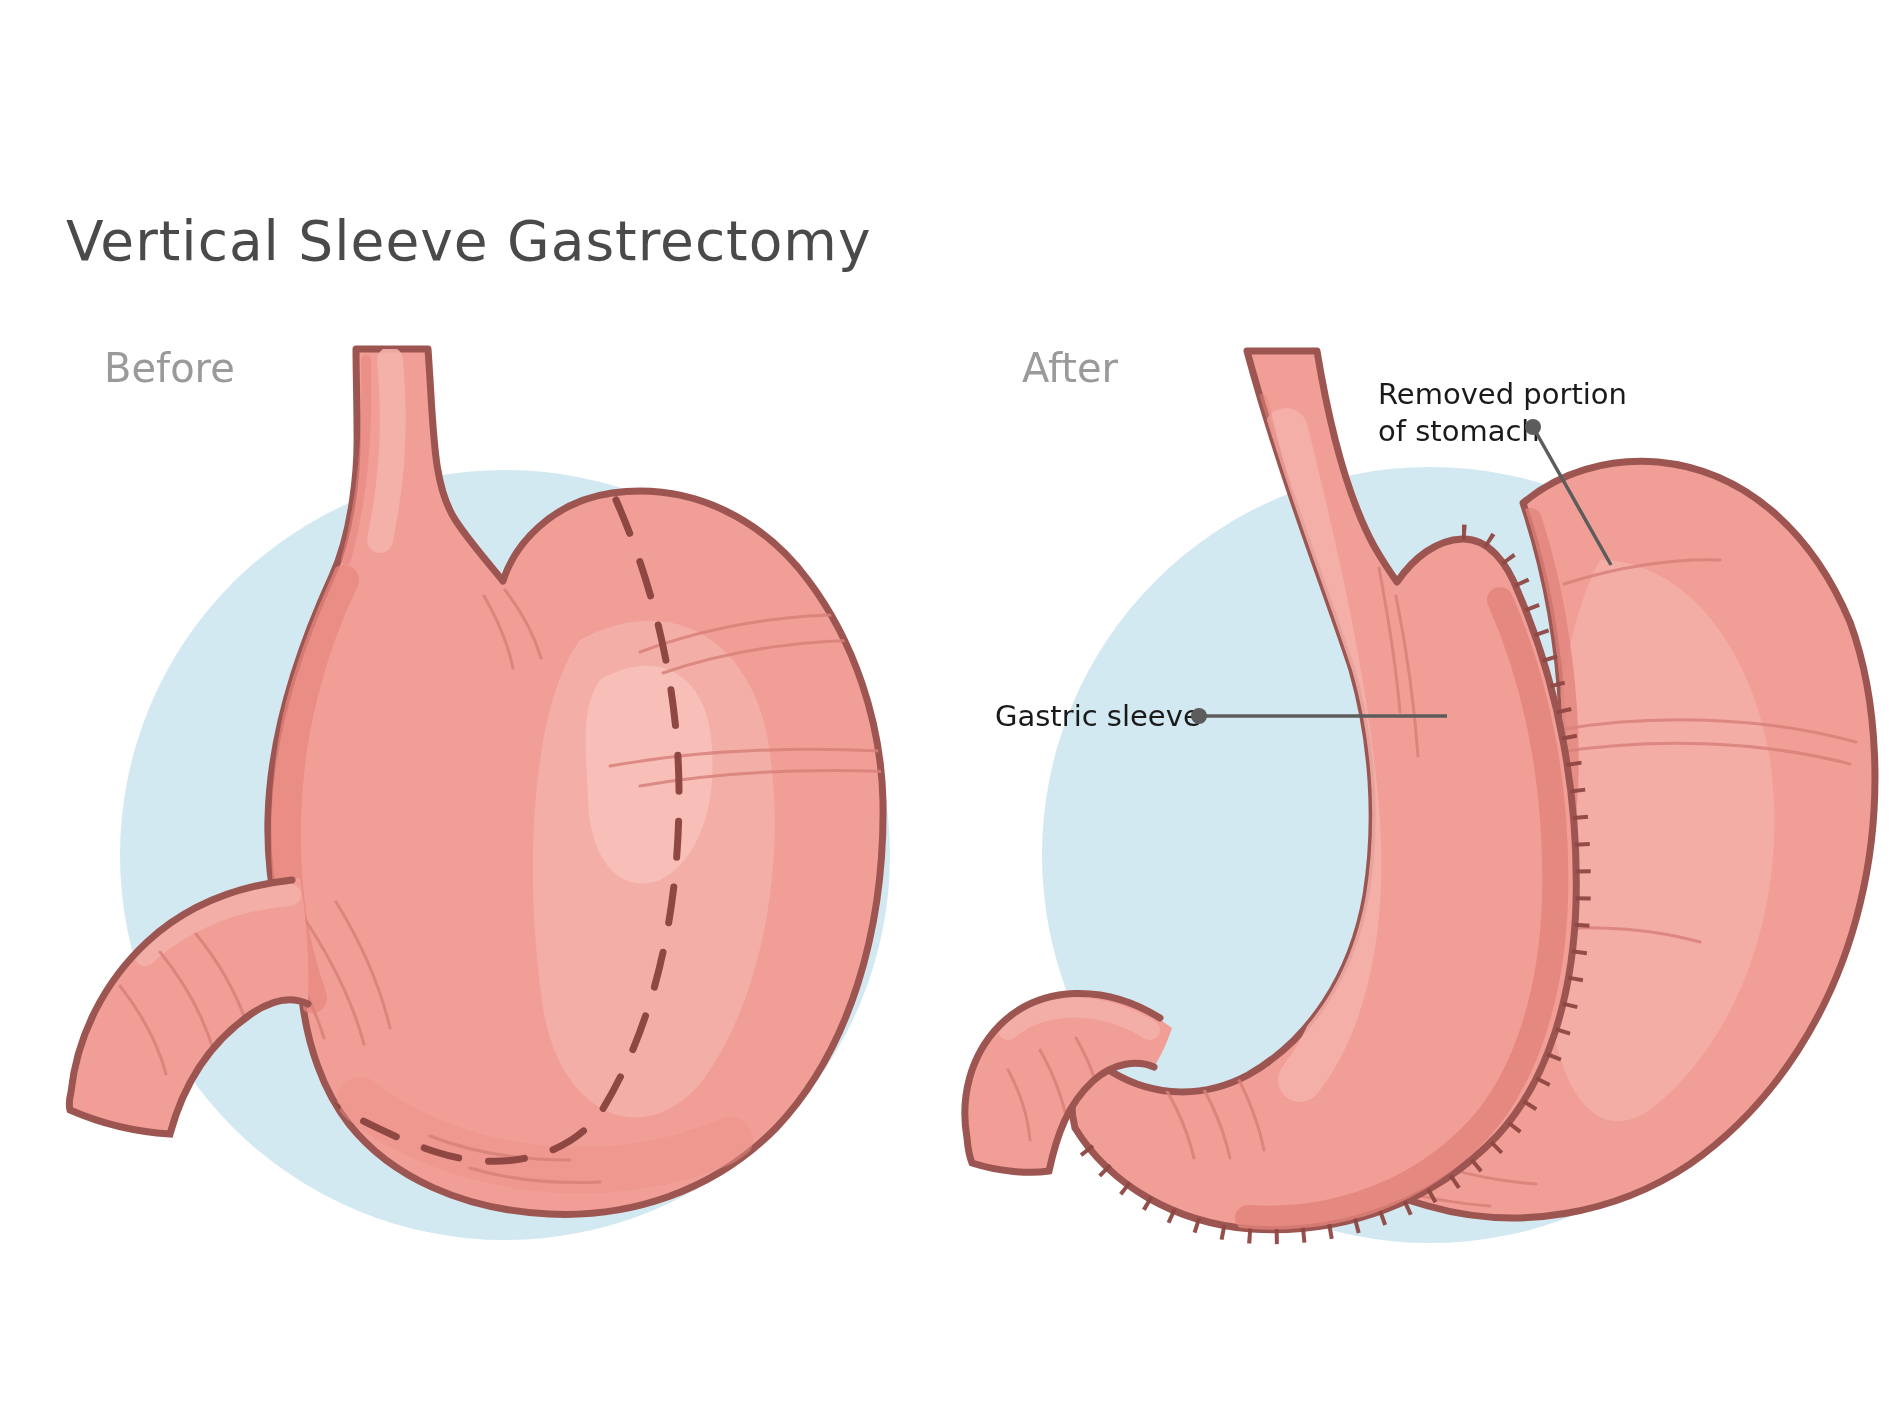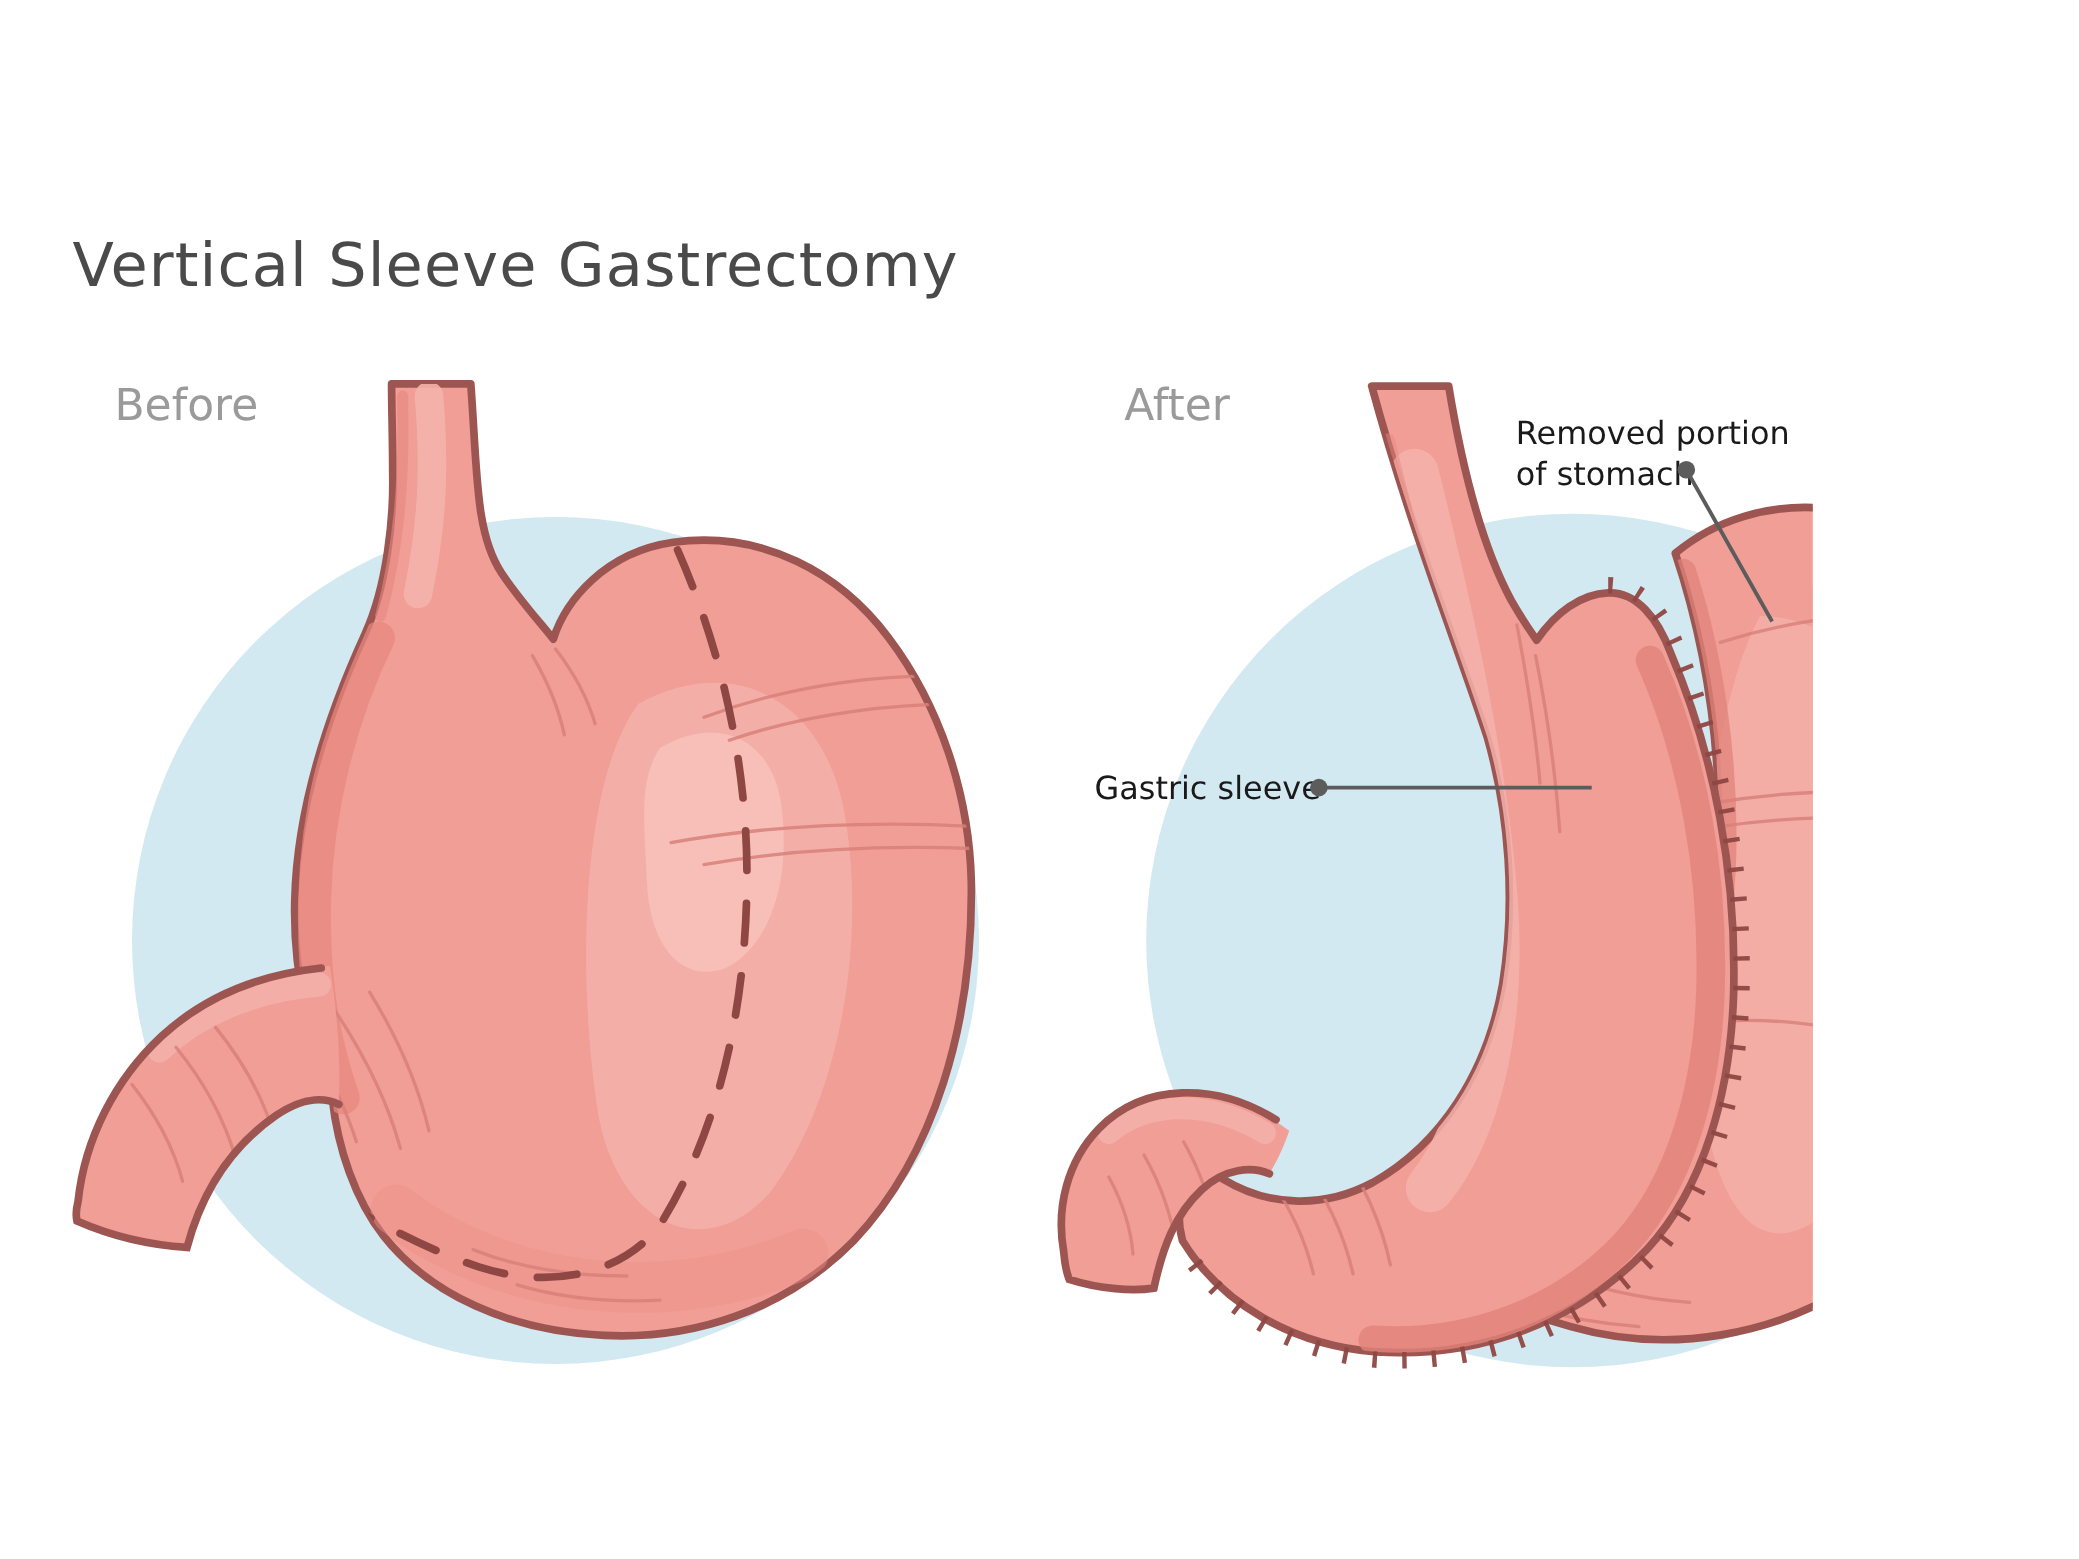--- a/index.html
+++ b/index.html
@@ -2,21 +2,21 @@
 <html><head>
 <meta charset="utf-8">
 <style>
   html, body {
     margin: 0;
     padding: 0;
     background: #ffffff;
   }
   .stage {
     position: relative;
-    width: 1648px;
+    width: 1890px;
     height: 1417px;
     background: #ffffff;
     overflow: hidden;
     font-family: "DejaVu Sans", "Liberation Sans", sans-serif;
   }
   svg { display: block; }
   text { font-family: "DejaVu Sans", "Liberation Sans", sans-serif; }
   .title-text { font-size: 55px; letter-spacing: 1px; }
   .panel-label { font-size: 40px; }
   .annotation { font-size: 29px; }

